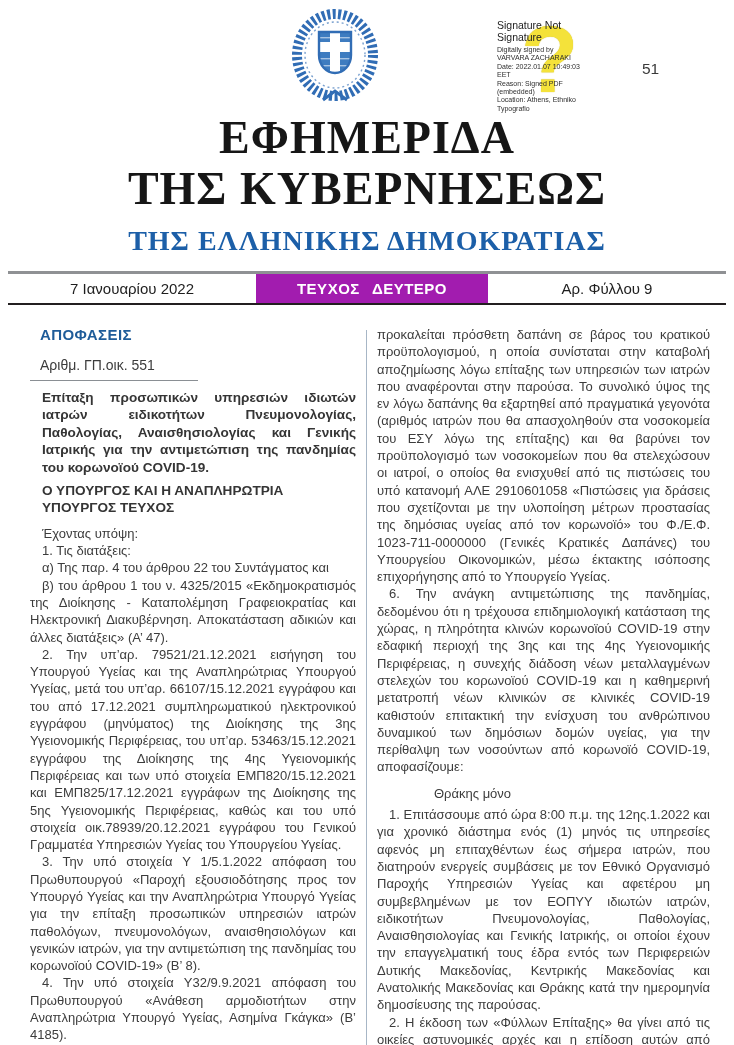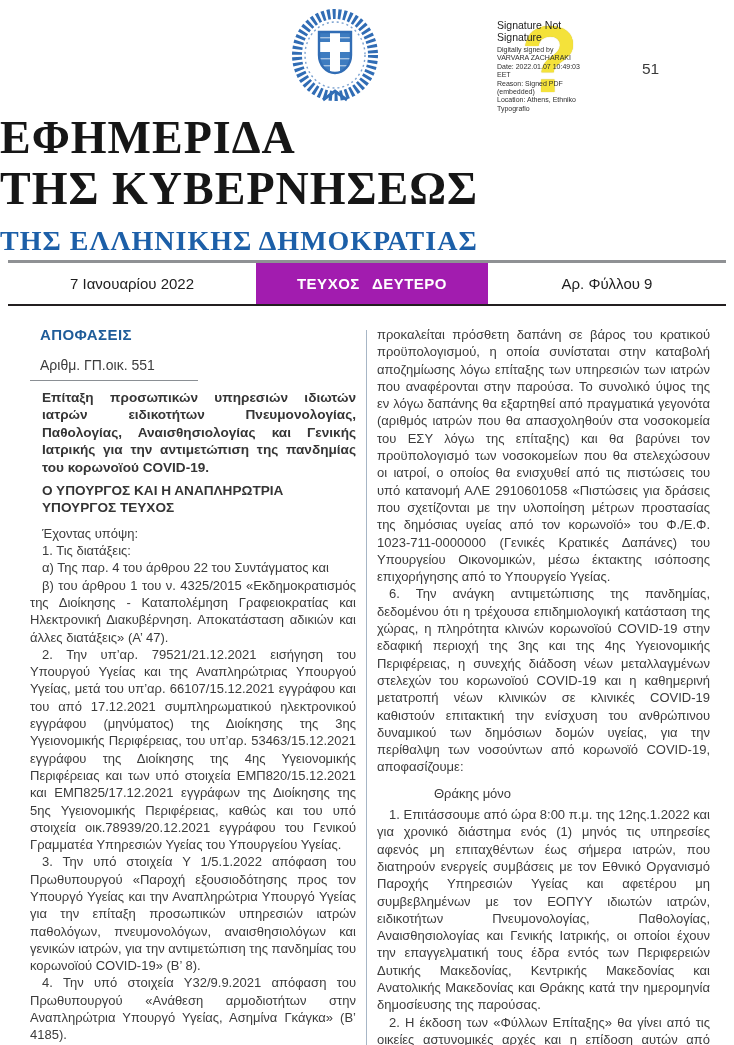--- a/index.html
+++ b/index.html
@@ -10,27 +10,27 @@
   
   .emblem { position:absolute; left:283px; top:6px; width:104px; height:102px; }
 
   .sig-block { position:absolute; left:497px; top:20px; width:128px; height:100px; color:#2e2e2e; }
   .sig-q { position:absolute; left:24px; top:-14px; z-index:0; font-size:94px; font-weight:bold;
            color:#f4e23a; text-shadow:0 0 1px #c7b322; font-family:"Liberation Sans",sans-serif; }
   .sig-status { position:relative; z-index:1; width:78px; font-size:10.5px; line-height:11.5px; color:#222; }
   .sig-details { position:relative; z-index:1; margin-top:3px; font-size:7px; line-height:8.4px; }
   .page-num { position:absolute; left:642px; top:60px; font-size:15.5px; color:#3a3a3a; }
 
-  .masthead { position:absolute; top:112px; left:0; width:734px; 
+  .masthead { position:absolute; top:112px; left:0; width:734px; text-align:center;
               font-family:"Liberation Serif", serif; color:#161616; }
   .mast-line { font-size:46px; font-weight:700; line-height:51px; letter-spacing:1px; }
   .mast-sub  { margin-top:11px; font-size:28px; font-weight:700; letter-spacing:1px; color:#1c5fa8; }
 
   
-  .info-bar { position:absolute; top:260px; left:8px; width:718px; height:46px;
+  .info-bar { position:absolute; top:271px; left:8px; width:718px; height:34px;
               border-top:3px solid #8f9194; border-bottom:2px solid #231f20;
               display:flex; align-items:stretch; font-size:15px; color:#1e1e1e; }
   .info-date   { flex:0 0 248px; display:flex; align-items:center; justify-content:center; }
   .info-issue  { flex:0 0 232px; background:#a21caf; color:#fff; font-weight:700;
                  display:flex; align-items:center; justify-content:center;
                  letter-spacing:.5px; word-spacing:8px; }
   .info-number { flex:1; display:flex; align-items:center; justify-content:center; }
 
   
   .divider { position:absolute; left:366px; top:330px; width:1px; height:715px; background:#a7b6c6; }

